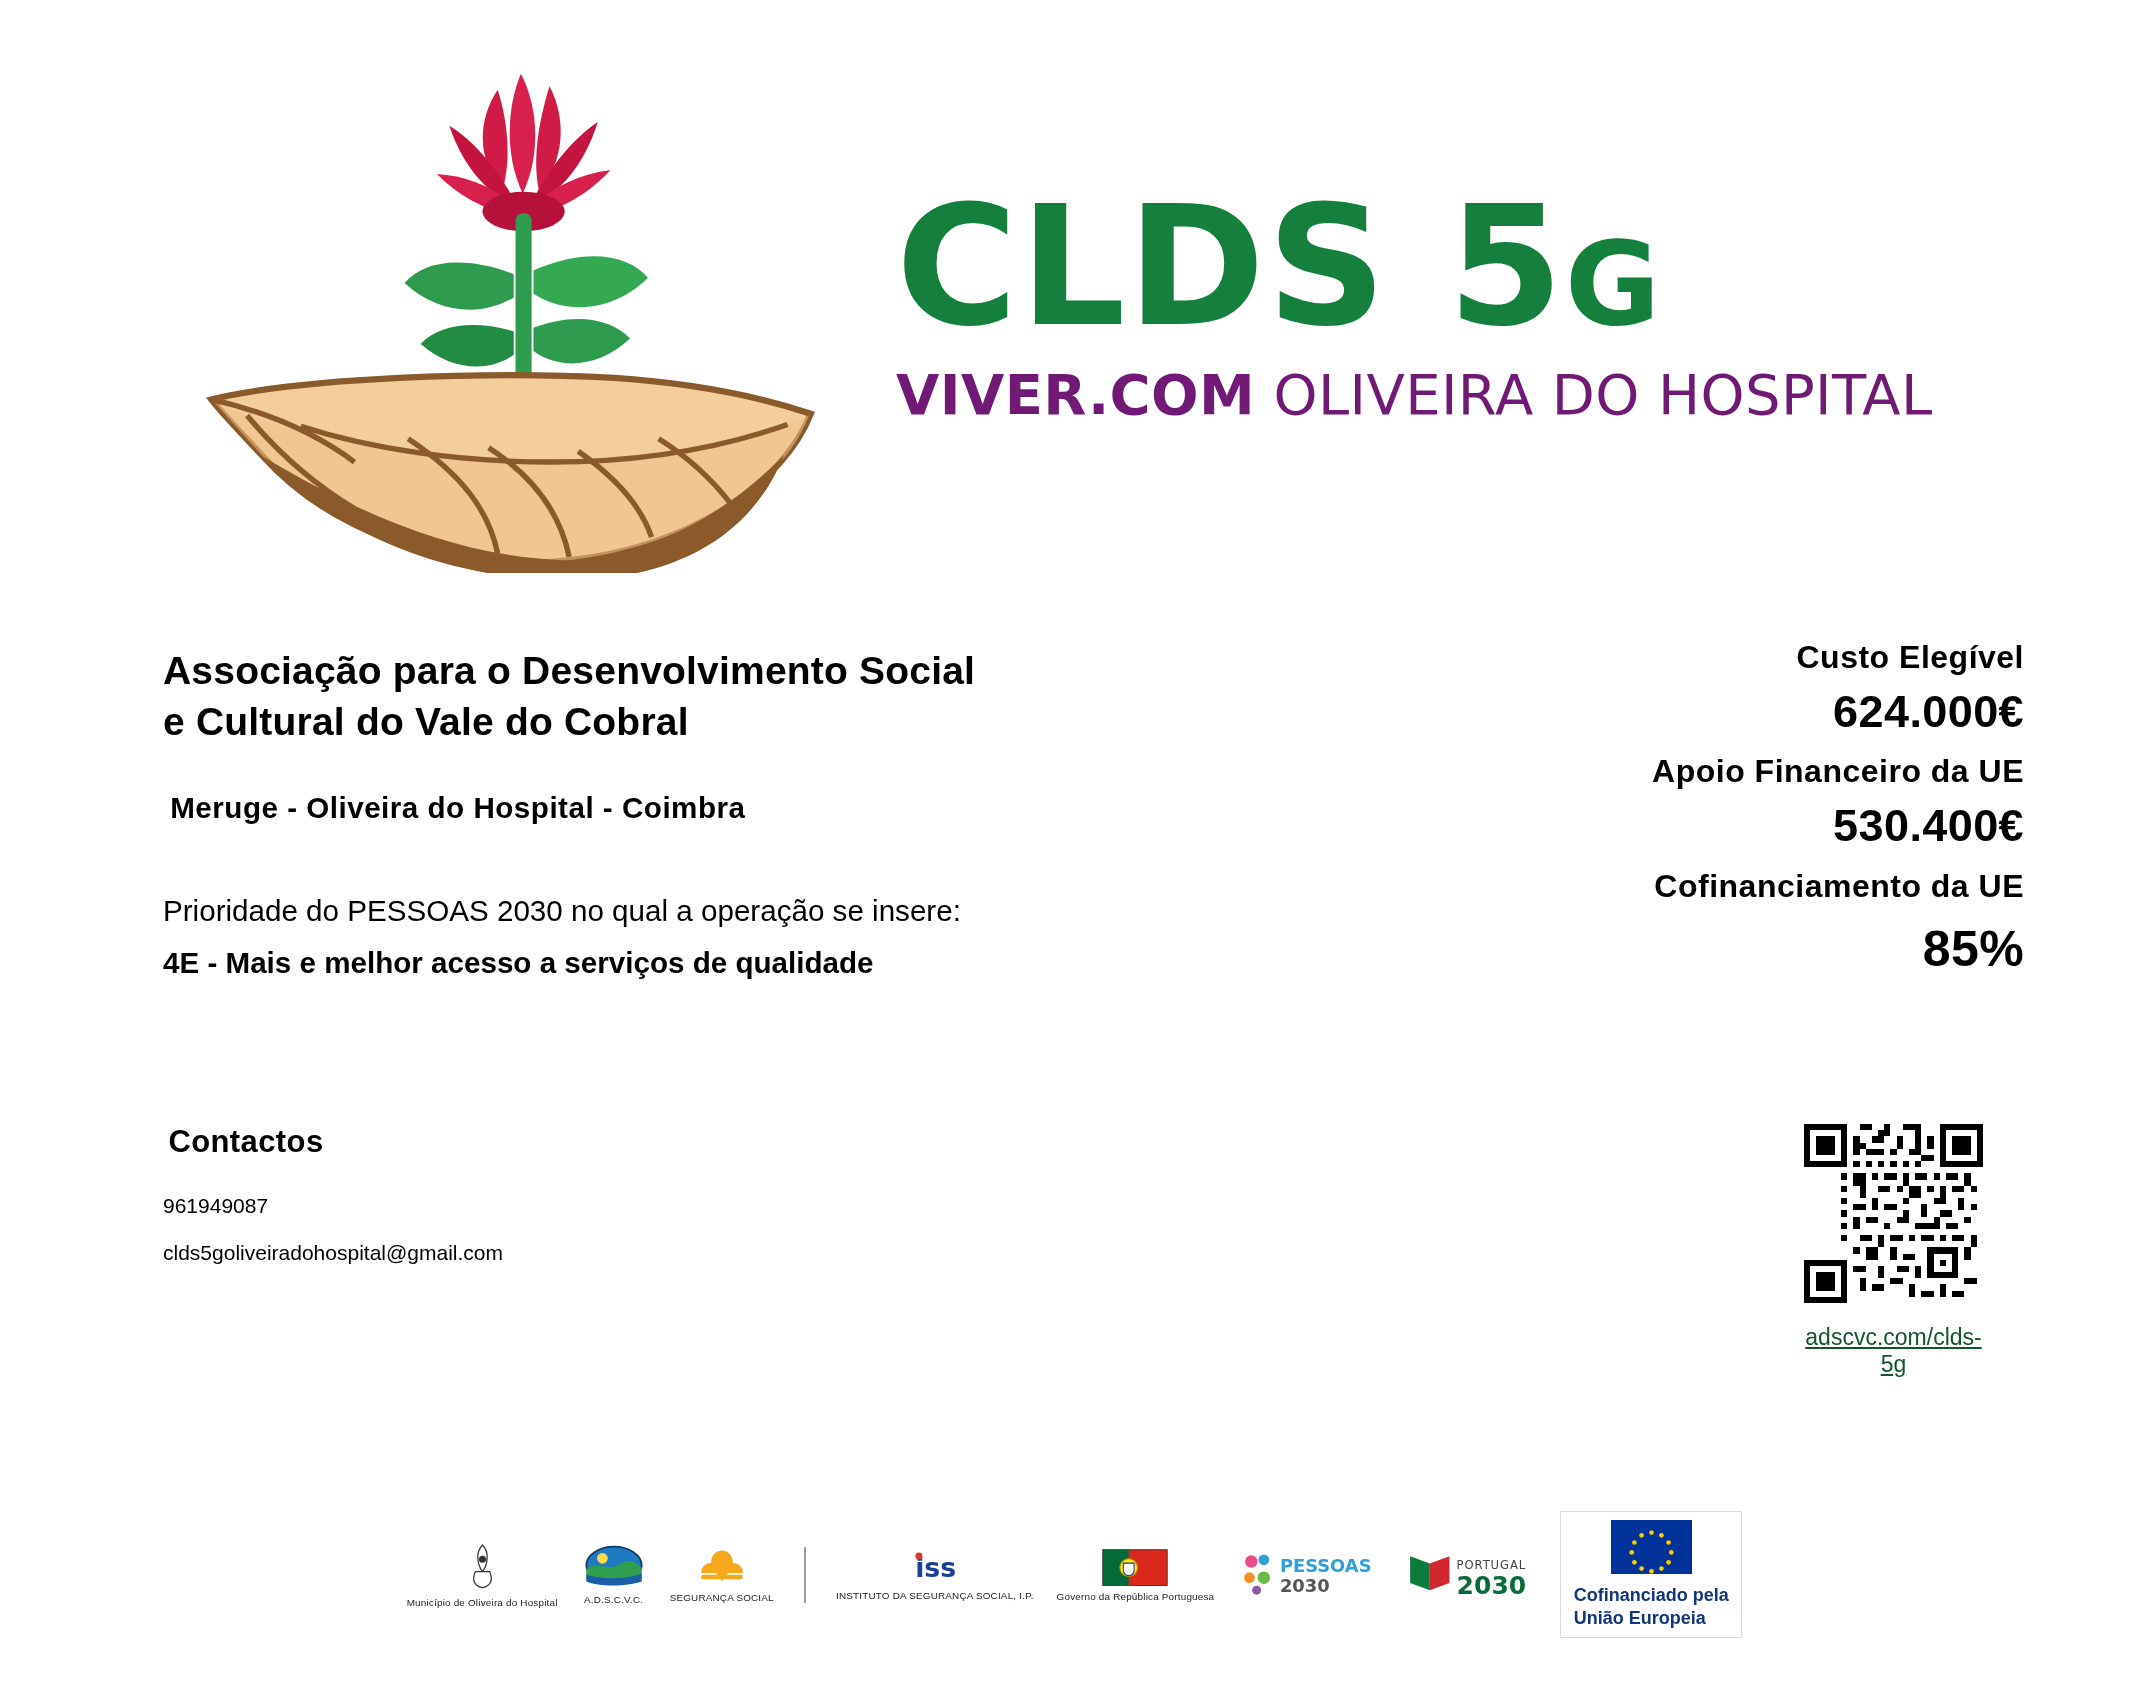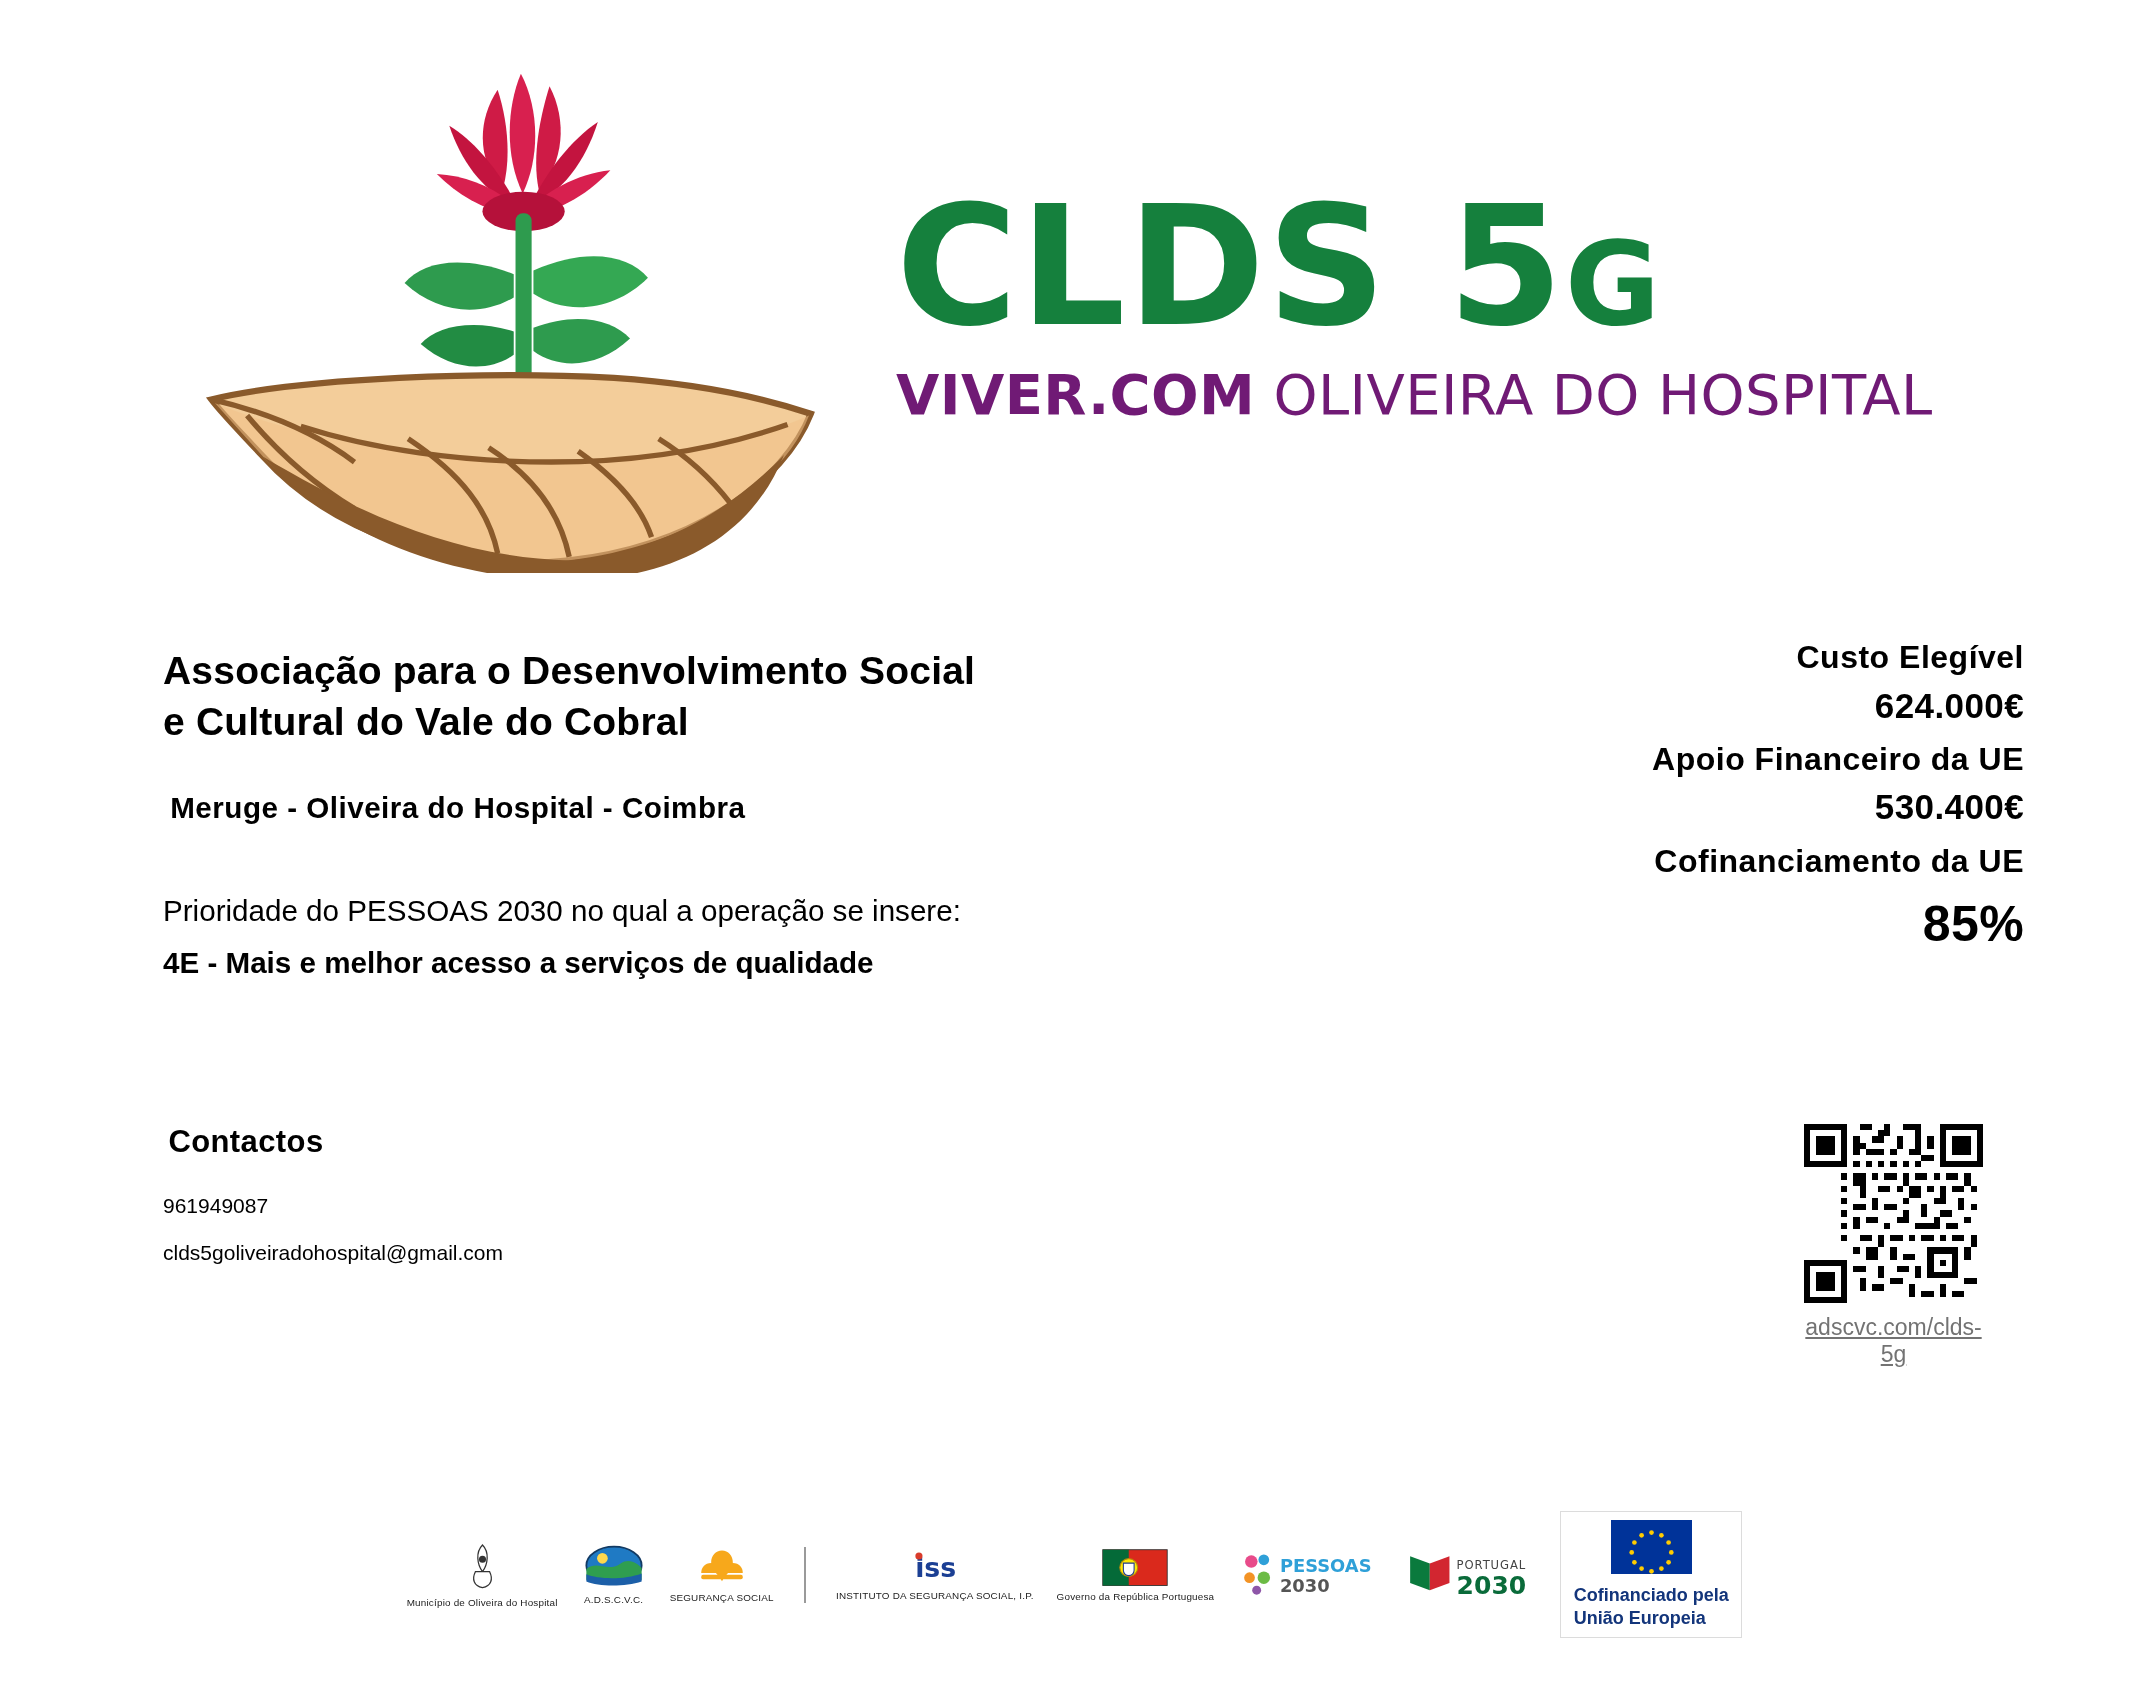--- a/index.html
+++ b/index.html
@@ -119,21 +119,21 @@
     width: 681px;
     text-align: right;
   }
   .fin-label {
     font-size: 32px;
     font-weight: bold;
     letter-spacing: 0.5px;
     line-height: 1.2;
   }
   .fin-value {
-    font-size: 35px;
+    font-size: 45px;
     font-weight: bold;
     letter-spacing: 0.4px;
     line-height: 1.25;
     margin-top: 7.2px;
     margin-bottom: 12.5px;
   }
   .fin-value.pct {
     font-size: 50px;
     margin-top: 12.5px;
   }
@@ -146,24 +146,24 @@
     width: 193px;
     text-align: center;
   }
   .qr-code {
     width: 179px;
     height: 179px;
     margin: 0 auto;
     display: block;
   }
   .qr-link {
-    margin-top: 11px;
+    margin-top: 21px;
     font-size: 23px;
     text-decoration: underline;
-    color: #737373;
+    color: #14532d;
     display: block;
   }
 
   
   .footer {
     position: absolute;
     left: 0;
     bottom: 86px;
     width: 2149px;
     display: flex;

